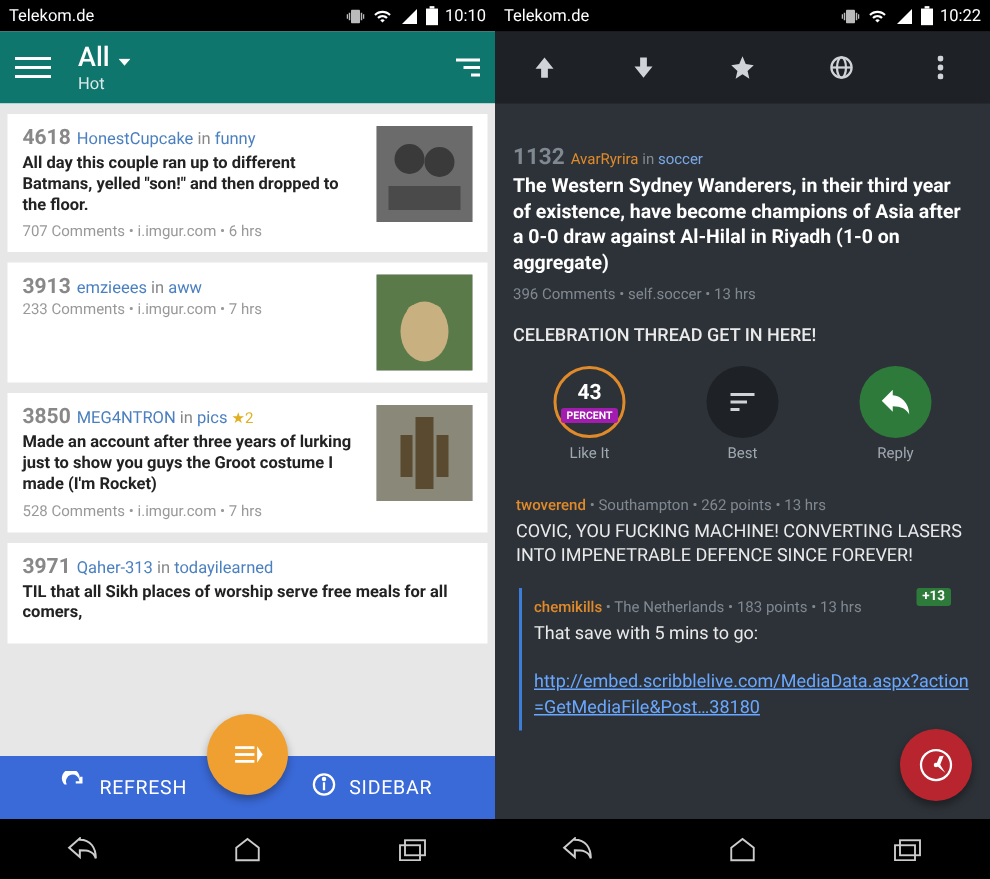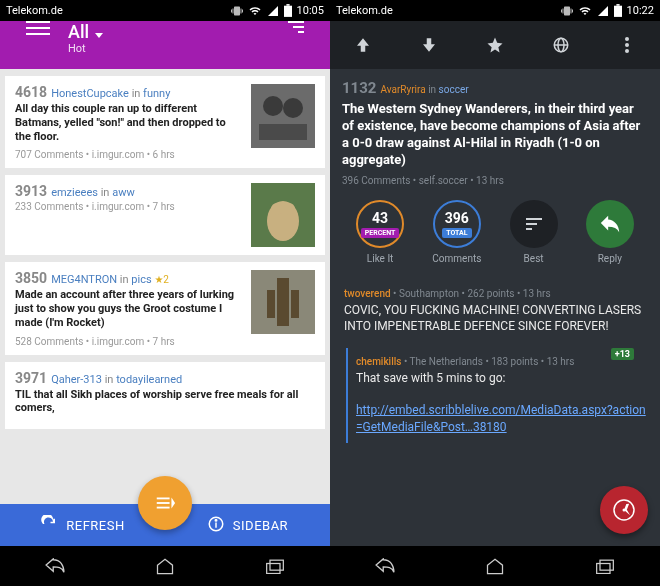--- a/index.html
+++ b/index.html
@@ -5,21 +5,21 @@
   * { box-sizing: border-box; margin: 0; padding: 0; }
   html, body { width: 660px; height: 586px; overflow: hidden; font-family: Roboto, Arial, sans-serif; }
   .root { display: flex; width: 660px; height: 586px; }
   .phone { width: 330px; height: 586px; position: relative; overflow: hidden; display: flex; flex-direction: column; }
   .statusbar { height: 21px; background: #000; color: #fff; font-size: 11px; display: flex; align-items: center; padding: 0 6px; justify-content: space-between; }
   .statusbar .right { display: flex; align-items: center; gap: 5px; }
   .stat-icon { display: inline-flex; }
   .navbar { height: 40px; background: #000; display: flex; align-items: center; justify-content: space-around; }
   .nav-icon { width: 24px; height: 24px; display: flex; align-items: center; justify-content: center; }
   
-  .l-header { background: #a21caf; color: #fff; height: 48px; display: flex; padding: 0 26px; }
+  .l-header { background: #0f766e; color: #fff; height: 48px; display: flex; align-items: center; padding: 0 10px; }
   .hamburger { width: 24px; display: flex; flex-direction: column; gap: 4px; }
   .hamburger span { height: 2px; background: #fff; }
   .l-title-block { margin-left: 18px; flex: 1; }
   .l-title { font-size: 18px; font-weight: 500; }
   .l-sub { font-size: 11px; opacity: .85; }
   .sort-icon { display: flex; flex-direction: column; gap: 3px; align-items: flex-end; }
   .sort-icon span:nth-child(1){ width:16px; height:2px; background:#fff; }
   .sort-icon span:nth-child(2){ width:11px; height:2px; background:#fff; }
   .sort-icon span:nth-child(3){ width:6px; height:2px; background:#fff; }
   .l-content { flex: 1; background: #e7e7e7; overflow: hidden; position: relative; }
@@ -33,21 +33,21 @@
   .meta { color: #999; font-size: 10px; }
   .thumb { width: 64px; height: 64px; background: #888; flex: 0 0 64px; }
   .thumb svg { width: 100%; height: 100%; }
   .l-bottom { position: absolute; bottom: 0; left: 0; right: 0; height: 42px; background: #3a6ad8; color: #fff; display: flex; }
   .l-bottom .btn { flex: 1; display: flex; align-items: center; justify-content: center; gap: 8px; font-size: 13px; letter-spacing: .5px; }
   .fab-l { position: absolute; left: 50%; bottom: 16px; transform: translateX(-50%); width: 54px; height: 54px; border-radius: 50%; background: #f0a030; box-shadow: 0 3px 6px rgba(0,0,0,.3); display: flex; align-items: center; justify-content: center; }
   
   .r { background: #2d3238; color: #e6e6e6; }
   .r-header { height: 48px; background: #1e2125; display: flex; align-items: center; justify-content: space-around; }
   .r-header .icn { width: 40px; display: flex; align-items: center; justify-content: center; }
-  .r-content { flex: 1; overflow: hidden; position: relative; padding: 0 12px; font-size: 12px; }
+  .r-content { flex: 1; overflow: hidden; position: relative; padding: 16px 12px; font-size: 12px; }
   .r-post-head { padding-top: 10px; }
   .r-score { color: #808890; font-weight: bold; font-size: 15px; margin-right: 4px; }
   .r-author-line { font-size: 10px; color: #808890; margin-bottom: 4px; }
   .r-author-line .user { color: #e08a2a; }
   .r-author-line .sub { color: #7aa8e6; }
   .r-title { font-size: 13px; font-weight: bold; color: #fff; line-height: 1.3; margin-bottom: 6px; }
   .r-meta { font-size: 10px; color: #808890; }
   .r-body { margin-top: 14px; font-size: 12px; color: #eaeaea; font-weight: 500; }
   .r-actions { margin-top: 14px; display: flex; justify-content: space-around; align-items: flex-start; }
   .r-act { display: flex; flex-direction: column; align-items: center; gap: 5px; }
@@ -96,21 +96,21 @@
             <svg width="12" height="12" viewBox="0 0 24 24" fill="#fff">
               <path d="M2 22h20V2z"></path>
             </svg>
           </span>
         <span class="stat-icon">
             <svg width="8" height="13" viewBox="0 0 10 16" fill="#fff">
               <rect x="0" y="2" width="10" height="14"></rect>
               <rect x="3" y="0" width="4" height="2"></rect>
             </svg>
           </span>
-        <span>10:05</span>
+        <span>10:10</span>
       </span>
     </div>
 
     <div class="l-header">
       <div class="hamburger">
           <span></span>
           <span></span>
           <span></span>
         </div>
       <div class="l-title-block">
@@ -282,35 +282,29 @@
           </svg>
         </div>
     </div>
 
     <div class="r-content">
       <div class="r-post-head">
         <div class="r-author-line"><span class="r-score">1132</span><span class="user">AvarRyrira</span> <span>in</span> <span class="sub">soccer</span></div>
         <div class="r-title">The Western Sydney Wanderers, in their third year of existence, have become champions of Asia after a 0-0 draw against Al-Hilal in Riyadh (1-0 on aggregate)</div>
         <div class="r-meta">396 Comments • self.soccer • 13 hrs</div>
       </div>
+      <div class="r-body">CELEBRATION THREAD GET IN HERE!</div>
 
       <div class="r-actions">
         <div class="r-act">
           <div class="circle c1">
               <span>43</span>
               <span class="badge">PERCENT</span>
             </div>
           <div class="r-act-label">Like It</div>
-        </div>
-        <div class="r-act">
-          <div class="circle c2">
-              <span>396</span>
-              <span class="badge">TOTAL</span>
-            </div>
-          <div class="r-act-label">Comments</div>
         </div>
         <div class="r-act">
           <div class="circle c4">
               <div class="sort-icon" style="align-items:flex-start;">
                 <span style="background:#d0d4d8;"></span>
                 <span style="background:#d0d4d8;"></span>
                 <span style="background:#d0d4d8;"></span>
               </div>
             </div>
           <div class="r-act-label">Best</div>

